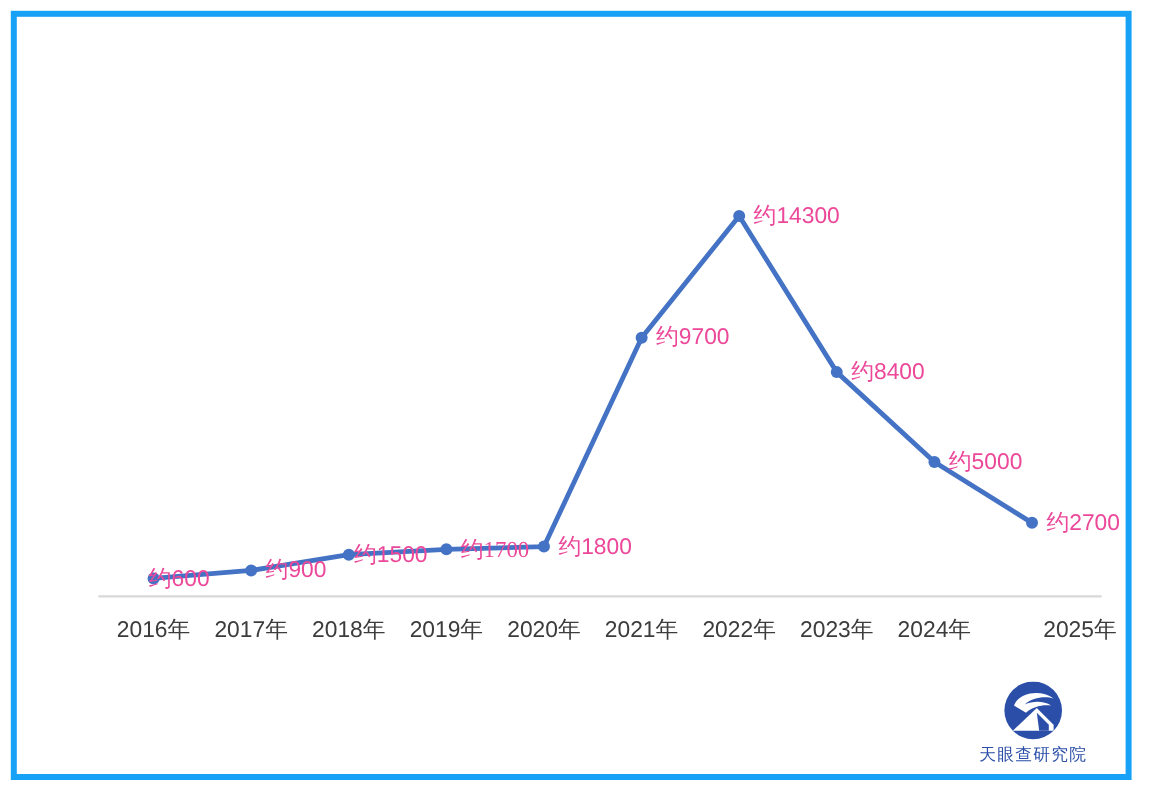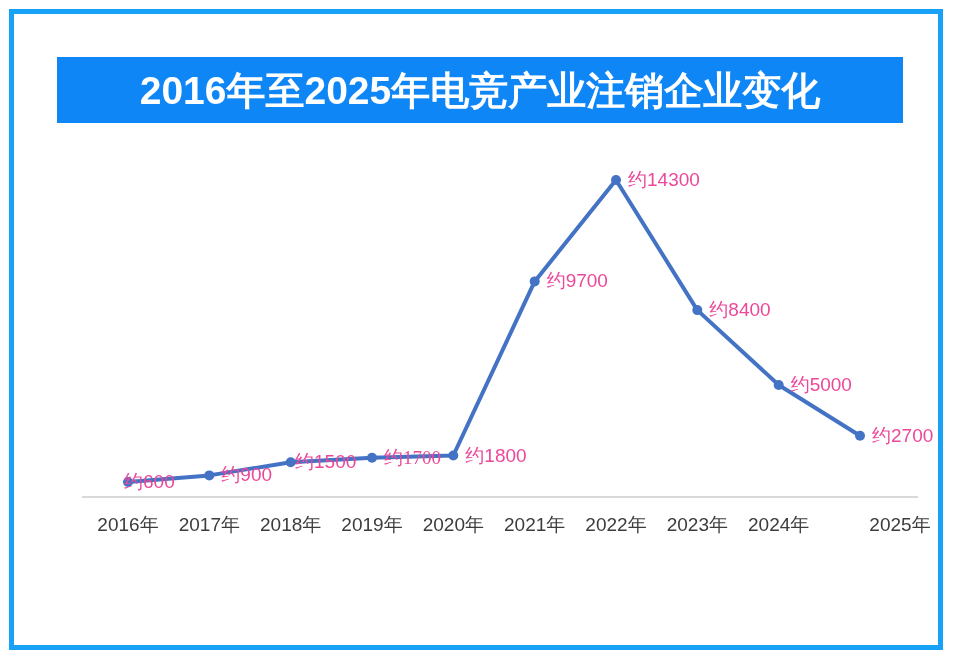--- a/index.html
+++ b/index.html
@@ -111,23 +111,20 @@
     font-family: "Liberation Sans", "DejaVu Sans", sans-serif;
   }
 </style>
 </head>
 <body>
 
 <div id="poster">
 
   <div id="frame"></div>
 
-  <div id="title-banner">
-    <div id="title-text">2016年至2025年电竞产业注销企业变化</div>
-  </div>
 
   <div id="chart-area">
     <svg id="chart-svg" width="960" height="667">
       <line id="axis-baseline" x1="82" y1="497" x2="918" y2="497" stroke="#d9d9d9" stroke-width="2"></line>
       <polyline id="series-line" fill="none" stroke="#4472c4" stroke-width="4" stroke-linejoin="round" stroke-linecap="round" points="128.0,482.0 209.3,475.4 290.7,462.2 372.0,457.8 453.3,455.5 534.7,281.4 616.0,180.0 697.3,310.1 778.7,385.0 860.0,435.7"></polyline>
       <g id="marker-group">
           <circle cx="128.0" cy="482.0" r="5" fill="#4472c4"></circle>
           <circle cx="209.3" cy="475.4" r="5" fill="#4472c4"></circle>
           <circle cx="290.7" cy="462.2" r="5" fill="#4472c4"></circle>
           <circle cx="372.0" cy="457.8" r="5" fill="#4472c4"></circle>
@@ -160,14 +157,23 @@
         <div class="axis-label" style="left: 453.333px; top: 512px;">2020年</div>
         <div class="axis-label" style="left: 534.667px; top: 512px;">2021年</div>
         <div class="axis-label" style="left: 616px; top: 512px;">2022年</div>
         <div class="axis-label" style="left: 697.333px; top: 512px;">2023年</div>
         <div class="axis-label" style="left: 778.667px; top: 512px;">2024年</div>
         <div class="axis-label" style="left: 900px; top: 512px;">2025年</div>
       </div>
   </div>
 
 
+  <div id="logo-block">
+    <svg id="logo-mark" viewBox="0 0 56 49">
+      <circle cx="28" cy="24" r="24" fill="#2b4fa8"></circle>
+      <path d="M12 20 C16 9, 34 6, 45 14 C38 12, 27 13, 21 19 C28 16, 37 16, 43 20 C36 19, 27 21, 22 26 Z" fill="#ffffff"></path>
+      <path d="M11 41 L31 22 L45 36 L45 41 Z" fill="#ffffff"></path>
+      <path d="M31 26 L41 36 L41 41 L33 41 Z" fill="#2b4fa8"></path>
+    </svg>
+    <div id="logo-wordmark">天眼查研究院</div>
+  </div>
 
 </div>
 
 </body></html>

